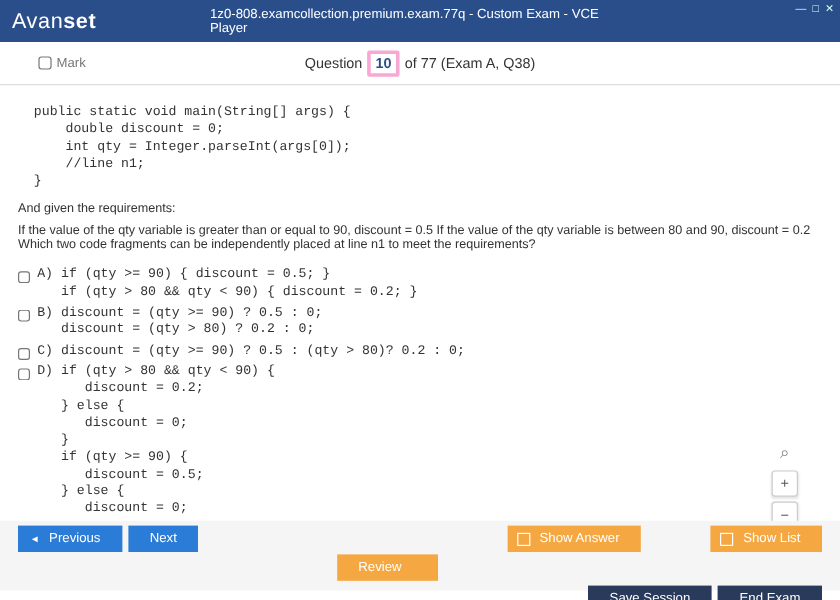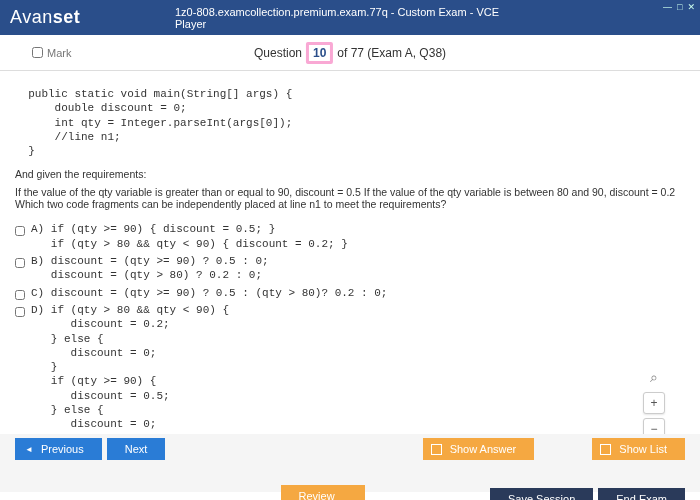--- a/index.html
+++ b/index.html
@@ -16,21 +16,21 @@
   .question-label { position: absolute; left: 50%; transform: translateX(-50%); font-size: 12px; color: #333; display: flex; align-items: center; gap: 4px; }
   .qnum-box { border: 3px solid #f9a8d4; padding: 1px 4px; color: #2a4e8a; font-weight: bold; border-radius: 2px; }
   .content { padding: 10px 15px; font-size: 10.5px; color: #333; height: 385px; overflow-y: auto; position: relative; }
   .instr { margin-bottom: 6px; }
   .code { font-family: "Courier New", monospace; font-size: 11px; white-space: pre; margin: 6px 0 10px 0; line-height: 1.3; }
   .option { display: flex; align-items: flex-start; gap: 6px; margin: 3px 0; }
   .option input { margin-top: 4px; width: 10px; height: 10px; }
   .option-code { font-family: "Courier New", monospace; font-size: 11px; white-space: pre; line-height: 1.3; }
   .zoom-controls { position: absolute; right: 35px; bottom: 60px; display: flex; flex-direction: column; gap: 4px; }
   .zoom-btn { width: 22px; height: 22px; background: #fff; border: 1px solid #ccc; border-radius: 3px; display: flex; align-items: center; justify-content: center; font-size: 12px; color: #555; cursor: pointer; box-shadow: 0 1px 2px rgba(0,0,0,0.1); }
-  .bottom-bar { position: absolute; bottom: 15px; left: 0; right: 0; height: 34px; background: #fff; padding: 4px 15px; display: flex; gap: 5px; }
+  .bottom-bar { position: absolute; bottom: 15px; left: 0; right: 0; height: 34px; background: #fff; padding: 4px 15px; display: flex; align-items: center; gap: 5px; }
   .btn { height: 22px; padding: 0 18px; font-size: 11px; color: #fff; border: none; cursor: pointer; display: flex; align-items: center; justify-content: center; }
   .btn-blue { background: #2a7cd6; }
   .btn-blue.prev { background: #2a7cd6; padding-left: 10px; }
   .btn-blue.prev::before { content: "◄"; font-size: 8px; margin-right: 8px; }
   .btn-orange { background: #f5a841; }
   .btn-dark { background: #2a3a5a; }
   .btn.check { padding-left: 8px; margin-left: 42px; }
   .btn.check::before { content: ""; display: inline-block; width: 9px; height: 9px; border: 1px solid #fff; margin-right: 8px; }
   .spacer { flex: 1; }
   .zoom-reset-icon { font-size: 14px; color: #888; }

